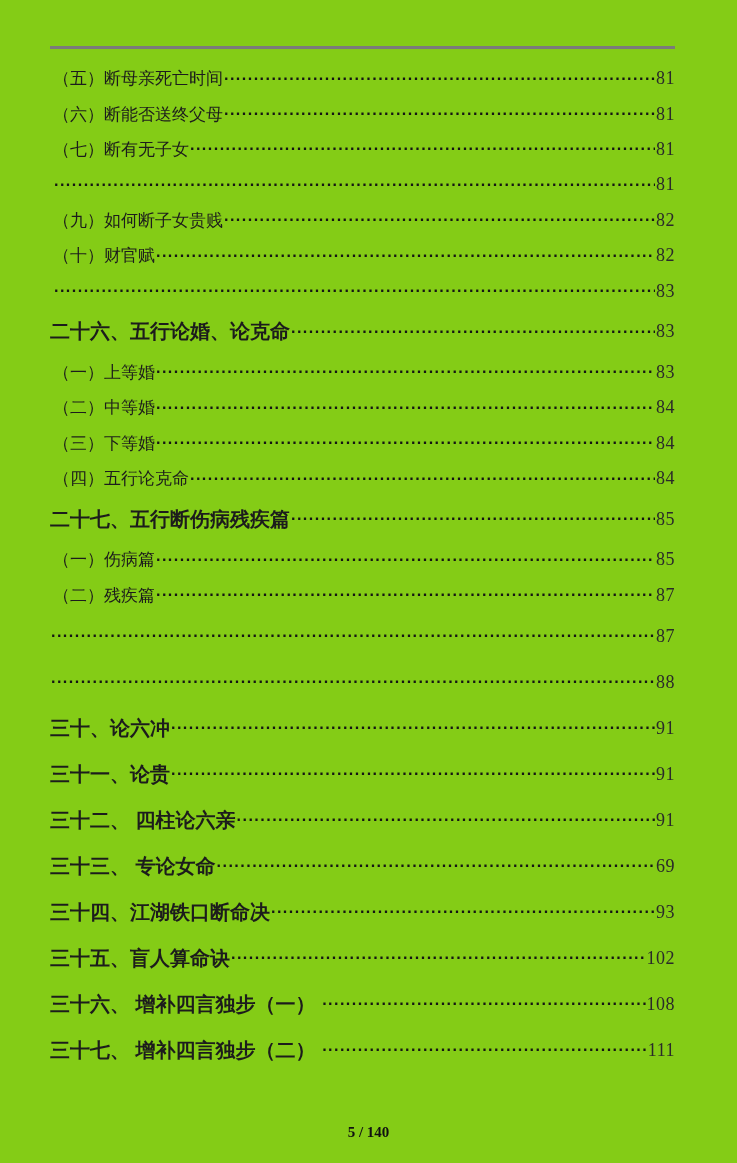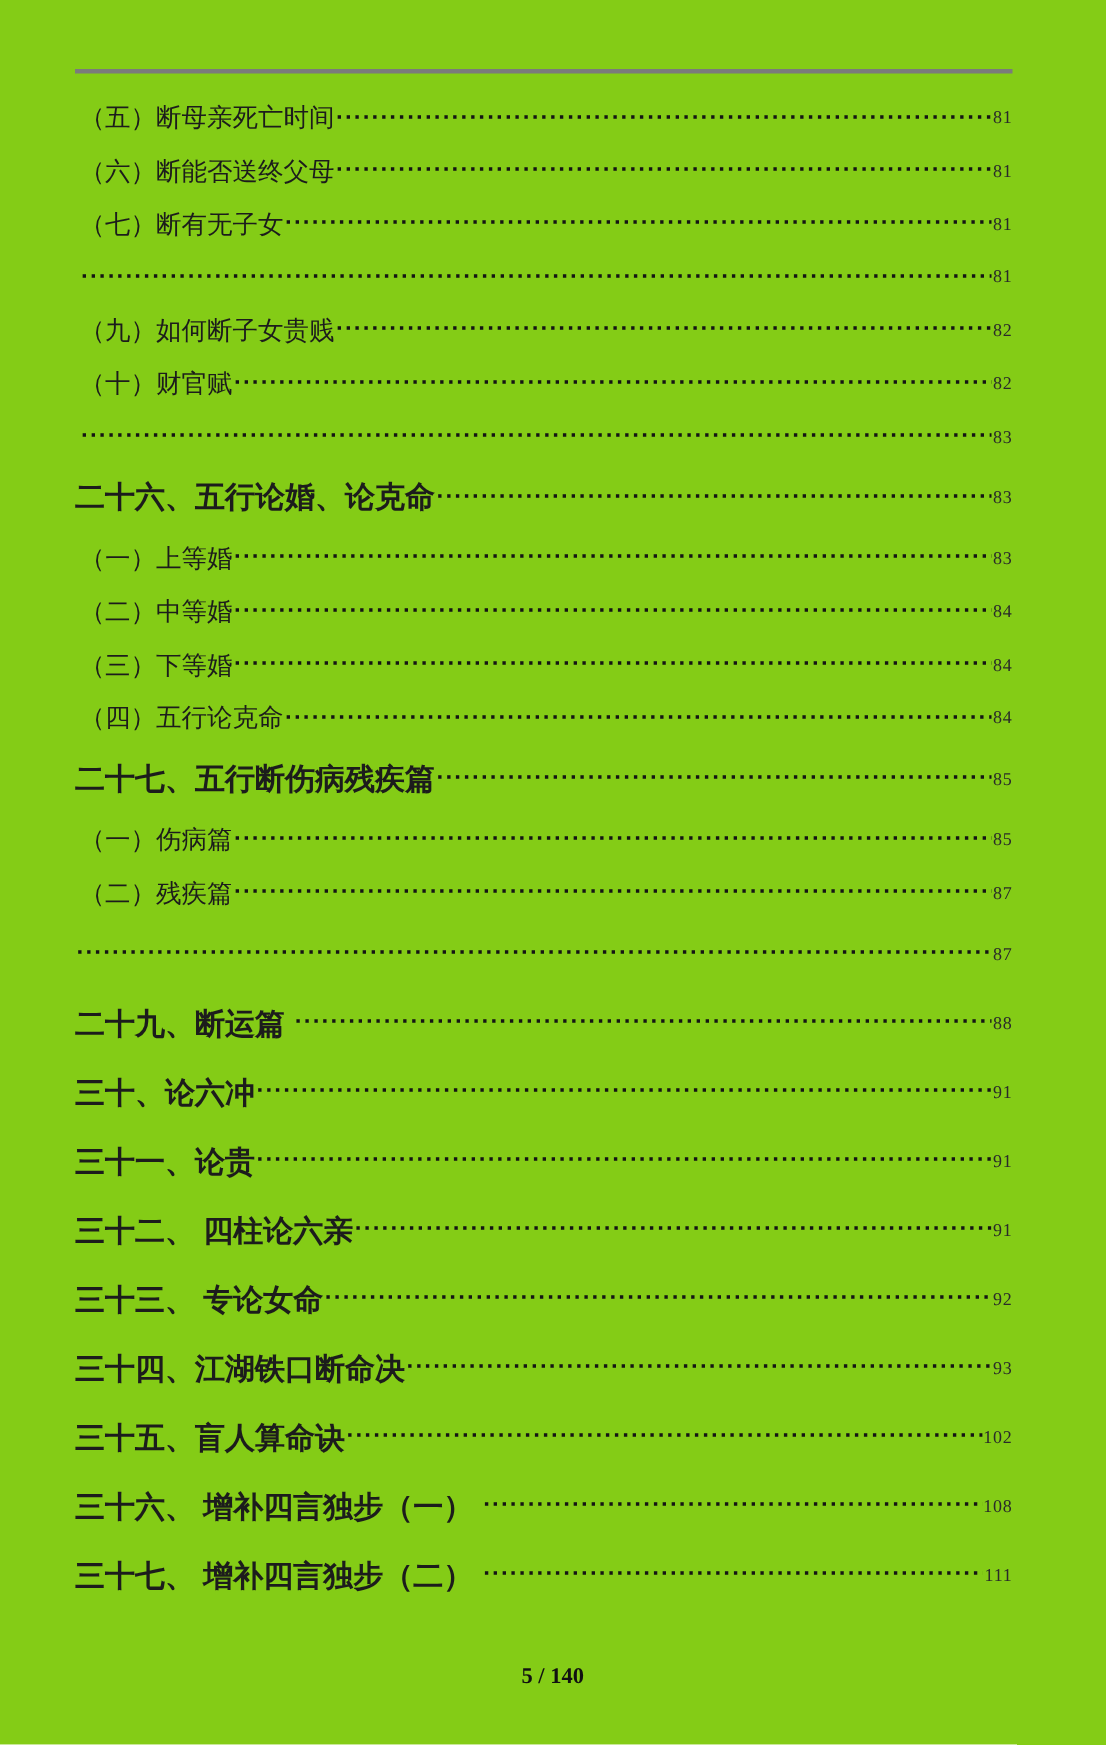--- a/index.html
+++ b/index.html
@@ -54,28 +54,28 @@
     font-weight: bold;
     letter-spacing: 0.6px;
     color: #141414;
     line-height: 1;
     margin: 0 1px;
   }
   .pg {
     flex: 0 0 auto;
     font-family: "Liberation Serif", serif;
     font-weight: normal;
-    font-size: 12px;
+    font-size: 18px;
     color: #2a2a2a;
     letter-spacing: 0.5px;
   }
   .footer {
     position: absolute;
     left: 0;
-    bottom: 36px;
+    bottom: 22px;
     width: 737px;
     text-align: center;
     font-family: "Liberation Serif", serif;
     font-weight: bold;
     font-size: 15px;
     color: #111111;
   }
 </style>
 </head>
 <body>
@@ -170,21 +170,20 @@
     <span class="dots">············································································································································································································································································································</span>
     <span class="pg">87</span>
   </div>
 
   <div class="row chapter">
     <span class="dots">············································································································································································································································································································</span>
     <span class="pg">87</span>
   </div>
 
   <div class="row chapter">
-    <span class="title">二十九、断运篇 </span>
     <span class="dots">············································································································································································································································································································</span>
     <span class="pg">88</span>
   </div>
 
   <div class="row chapter">
     <span class="title">三十、论六冲</span>
     <span class="dots">············································································································································································································································································································</span>
     <span class="pg">91</span>
   </div>
 
@@ -196,21 +195,21 @@
 
   <div class="row chapter">
     <span class="title">三十二、 四柱论六亲</span>
     <span class="dots">············································································································································································································································································································</span>
     <span class="pg">91</span>
   </div>
 
   <div class="row chapter">
     <span class="title">三十三、 专论女命</span>
     <span class="dots">············································································································································································································································································································</span>
-    <span class="pg">92</span>
+    <span class="pg">69</span>
   </div>
 
   <div class="row chapter">
     <span class="title">三十四、江湖铁口断命决</span>
     <span class="dots">············································································································································································································································································································</span>
     <span class="pg">93</span>
   </div>
 
   <div class="row chapter">
     <span class="title">三十五、盲人算命诀</span>

